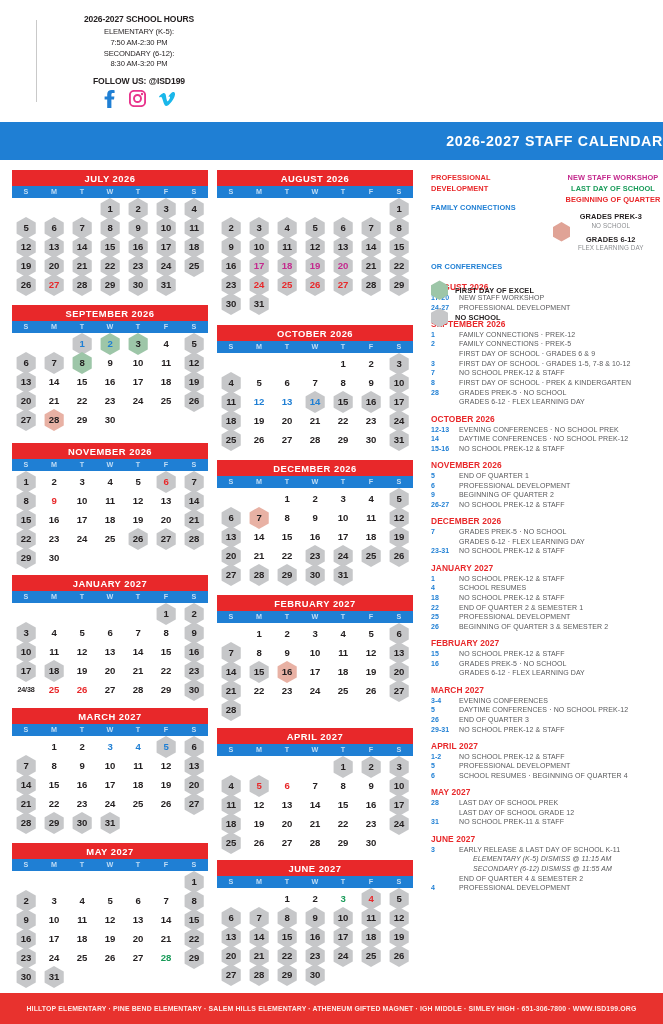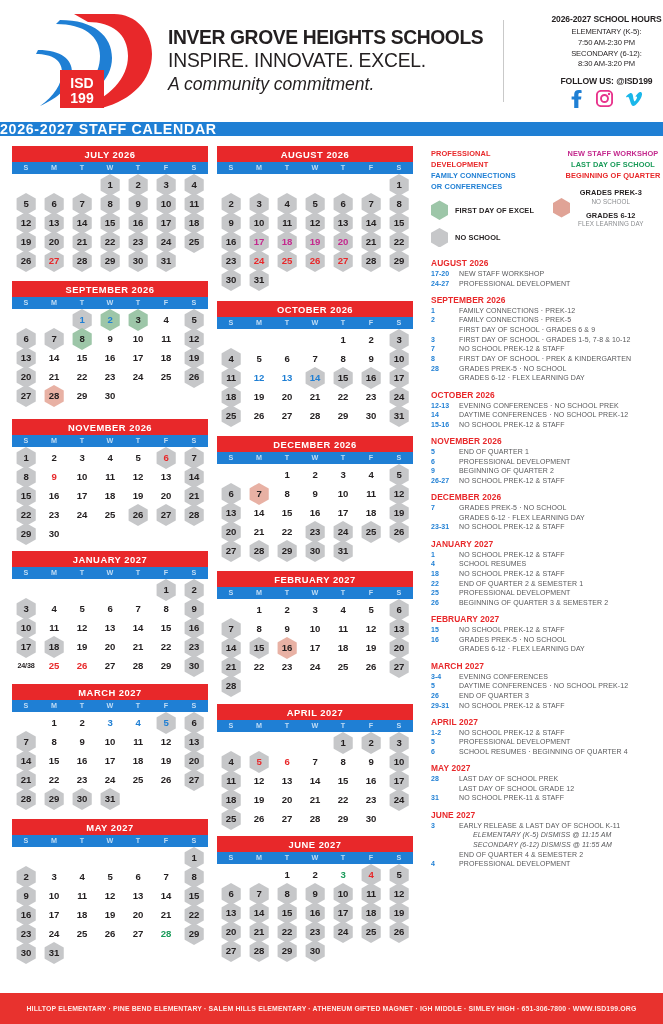--- a/index.html
+++ b/index.html
@@ -77,24 +77,24 @@
     font-size: 8.6px; font-weight: bold; margin-top: 6px; letter-spacing: -0.1px;
   }
   #socials {
     margin-top: 3px;
     display: flex; justify-content: center; align-items: center; gap: 13px;
   }
   .social-ico { display:block; }
 
   
   #title-bar {
-    height: 14px;
+    height: 38px;
     background: #1f7fd4;
     color: #fff;
-    display: flex; align-items: center; justify-content: flex-start;
+    display: flex; align-items: center; justify-content: flex-end;
     font-size: 14.2px; font-weight: bold; letter-spacing: 0.7px;
   }
 
   
   #content {
     position: relative;
     padding: 10px 12px 0 12px;
     display: flex;
     gap: 0;
     height: 851px;
@@ -168,21 +168,21 @@
     flex: 1 1 auto;
     padding-left: 11px;
     padding-top: 2px;
   }
   #legend { position: relative; height: 108px; }
   .lg-head {
     font-size: 7.4px; font-weight: bold; letter-spacing: 0.1px;
     line-height: 1.5;
   }
   .lg-red  { color: #e8282a; }
-  .lg-blue { color: #1f7fd4; }
+  .lg-blue { color: #1f7fd4; margin-top: 48px; }
   .lg-mag  { color: #c42a8e; }
   #lg-left  { position:absolute; left:0; top:0; width:112px; }
   #lg-right { position:absolute; left:122px; top:0; width:120px; text-align:center; }
   .lg-row { display:flex; align-items:center; gap:7px; margin-top: 8px; }
   .lg-hex {
     width: 17px; height: 19.5px; flex: 0 0 17px;
     clip-path: polygon(50% 0%, 100% 25%, 100% 75%, 50% 100%, 0% 75%, 0% 25%);
   }
   .lg-hex.green { background: #9dc6a8; }
   .lg-hex.grey  { background: #c6c7c9; }
@@ -225,37 +225,21 @@
     font-weight: bold;
     letter-spacing: 0.15px;
     white-space: nowrap;
   }
 </style>
 </head>
 <body>
 
 <div id="header">
 
-  <div id="logo-block">
-    <svg id="logo-svg" width="116" height="94" viewBox="0 0 116 94">
-      <path d="M38 0 H78 C100 0 116 18 116 40 C116 66 96 86 66 94 L44 94 C74 84 92 64 92 42 C92 20 76 8 52 8 Z" fill="#e8282a"></path>
-      <path d="M24 6 C58 6 76 22 76 44 C76 66 56 84 26 92 C50 80 64 62 64 42 C64 22 48 10 20 10 Z" fill="#1f7fd4"></path>
-      <path d="M10 20 C40 20 54 32 54 50 C54 68 38 82 14 90 C32 78 42 64 42 48 C42 32 30 24 8 24 Z" fill="#ffffff" opacity="0.92"></path>
-      <path d="M2 36 C26 36 36 46 36 58 C36 72 22 84 4 92 C18 82 26 70 26 58 C26 46 16 40 0 40 Z" fill="#1f7fd4"></path>
-      <rect x="24" y="56" width="44" height="38" fill="#e8282a"></rect>
-      <text x="46" y="74" font-family="Liberation Sans, sans-serif" font-size="14" font-weight="bold" fill="#ffffff" text-anchor="middle">ISD</text>
-      <text x="46" y="89" font-family="Liberation Sans, sans-serif" font-size="14" font-weight="bold" fill="#ffffff" text-anchor="middle">199</text>
-    </svg>
-  </div>
 
-  <div id="title-block">
-    <div id="district-name">INVER GROVE HEIGHTS SCHOOLS</div>
-    <div id="tagline">INSPIRE. INNOVATE. EXCEL.</div>
-    <div id="commitment">A community commitment.</div>
-  </div>
 
   <div id="header-divider"></div>
 
   <div id="hours-block">
     <div class="hours-title">2026-2027 SCHOOL HOURS</div>
     <div class="hours-line">ELEMENTARY (K-5):</div>
     <div class="hours-line">7:50 AM-2:30 PM</div>
     <div class="hours-line">SECONDARY (6-12):</div>
     <div class="hours-line">8:30 AM-3:20 PM</div>
     <div id="follow">FOLLOW US: @ISD199</div>
@@ -1773,21 +1757,21 @@
             <span class="dnum">30</span>
           </div>
         </div>
       </div>
     </div>
 
   <div id="side">
     <div id="legend">
       <div id="lg-left">
         <div class="lg-head lg-red">PROFESSIONAL DEVELOPMENT</div>
-        <div class="lg-head lg-blue" style="margin-top:0">FAMILY CONNECTIONS</div>
+        <div class="lg-head lg-blue" style="margin-top:8px">FAMILY CONNECTIONS</div>
         <div class="lg-head lg-blue">OR CONFERENCES</div>
         <div class="lg-row">
           <div class="lg-hex green"></div>
           <div class="lg-lbl">FIRST DAY OF EXCEL</div>
         </div>
         <div class="lg-row">
           <div class="lg-hex grey"></div>
           <div class="lg-lbl">NO SCHOOL</div>
         </div>
       </div>

